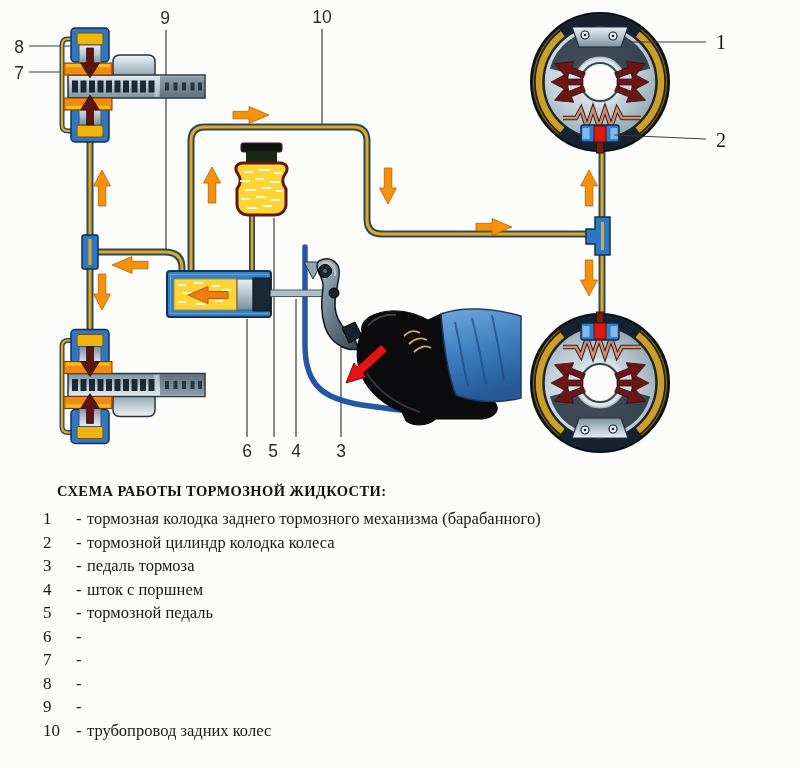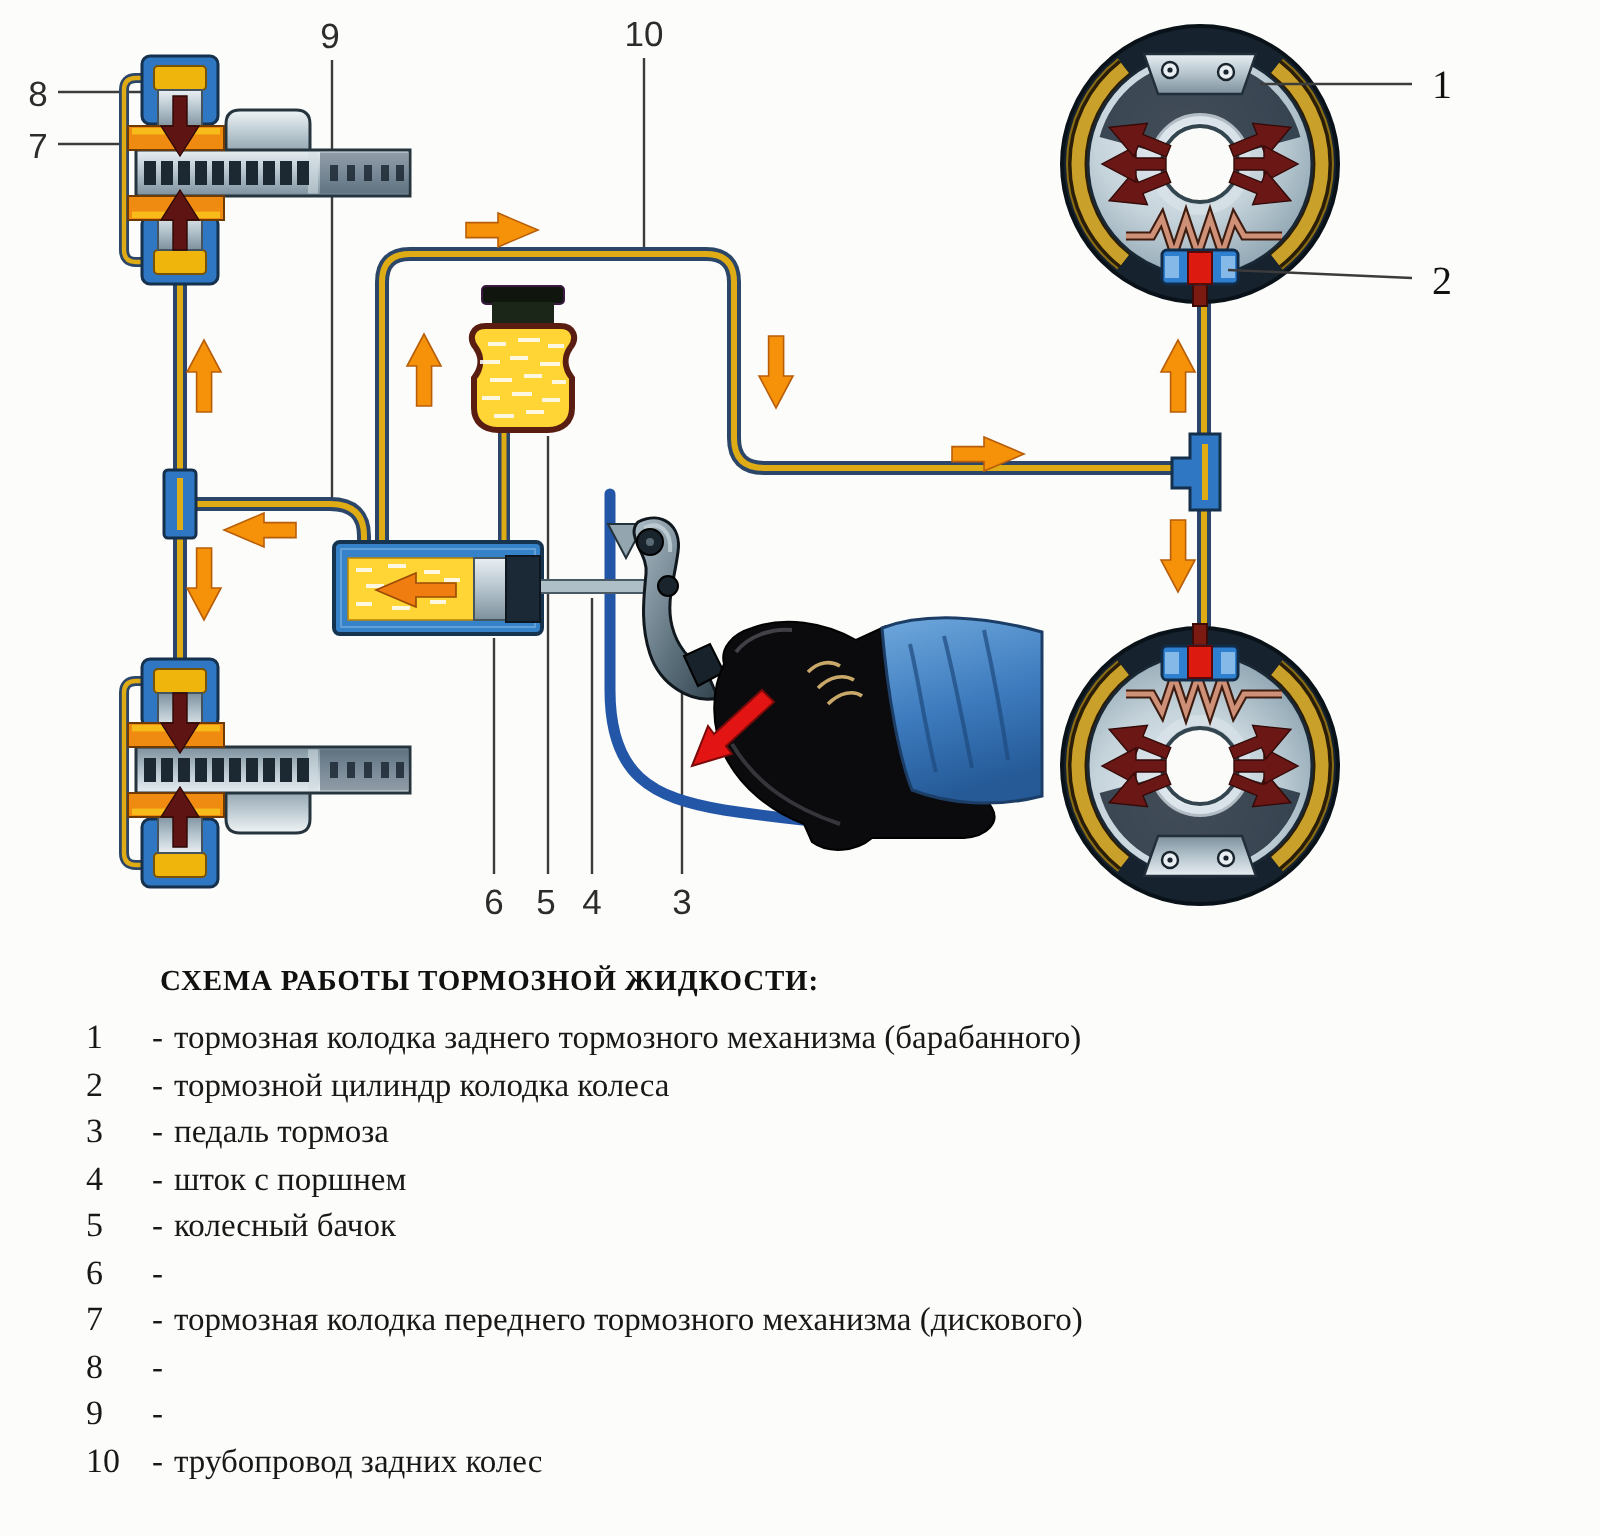--- a/index.html
+++ b/index.html
@@ -6,21 +6,21 @@
   body{
     width:800px;height:768px;overflow:hidden;
     background:#FCFCFA;
     font-family:"Liberation Serif",serif;
   }
   .diagram-wrap{width:800px;height:470px;}
   svg{display:block;}
   .co-sans{font-family:"Liberation Sans","DejaVu Sans",sans-serif;font-size:17.5px;fill:#2c2c2c;}
   .co-serif{font-family:"Liberation Serif","DejaVu Serif",serif;font-size:20px;fill:#111;}
   .callout-line{stroke:#3c3c3c;stroke-width:1.2;fill:none;}
-  .caption{margin:13px 0 0 80px;}
+  .caption{margin:13px 0 0 57px;}
   .title{
     font-weight:bold;font-size:14.5px;letter-spacing:.4px;color:#111;
     font-family:"Liberation Serif","DejaVu Serif",serif;
   }
   .legend{margin:9px 0 0 43px;}
   .legend-row{
     display:flex;align-items:baseline;height:23.5px;
     font-size:16.5px;color:#181818;
   }
   .lnum{width:33px;font-size:17px;}
@@ -293,30 +293,29 @@
       <span class="ltext">педаль тормоза</span>
   </div>
   <div class="legend-row">
     <span class="lnum">4</span>
       <span class="ldash">-</span>
       <span class="ltext">шток с поршнем</span>
   </div>
   <div class="legend-row">
     <span class="lnum">5</span>
       <span class="ldash">-</span>
-      <span class="ltext">колесный бачок</span>
+      <span class="ltext">тормозной педаль</span>
   </div>
   <div class="legend-row">
     <span class="lnum">6</span>
       <span class="ldash">-</span>
   </div>
   <div class="legend-row">
     <span class="lnum">7</span>
       <span class="ldash">-</span>
-      <span class="ltext">тормозная колодка переднего тормозного механизма (дискового)</span>
   </div>
   <div class="legend-row">
     <span class="lnum">8</span>
       <span class="ldash">-</span>
   </div>
   <div class="legend-row">
     <span class="lnum">9</span>
       <span class="ldash">-</span>
   </div>
   <div class="legend-row">

